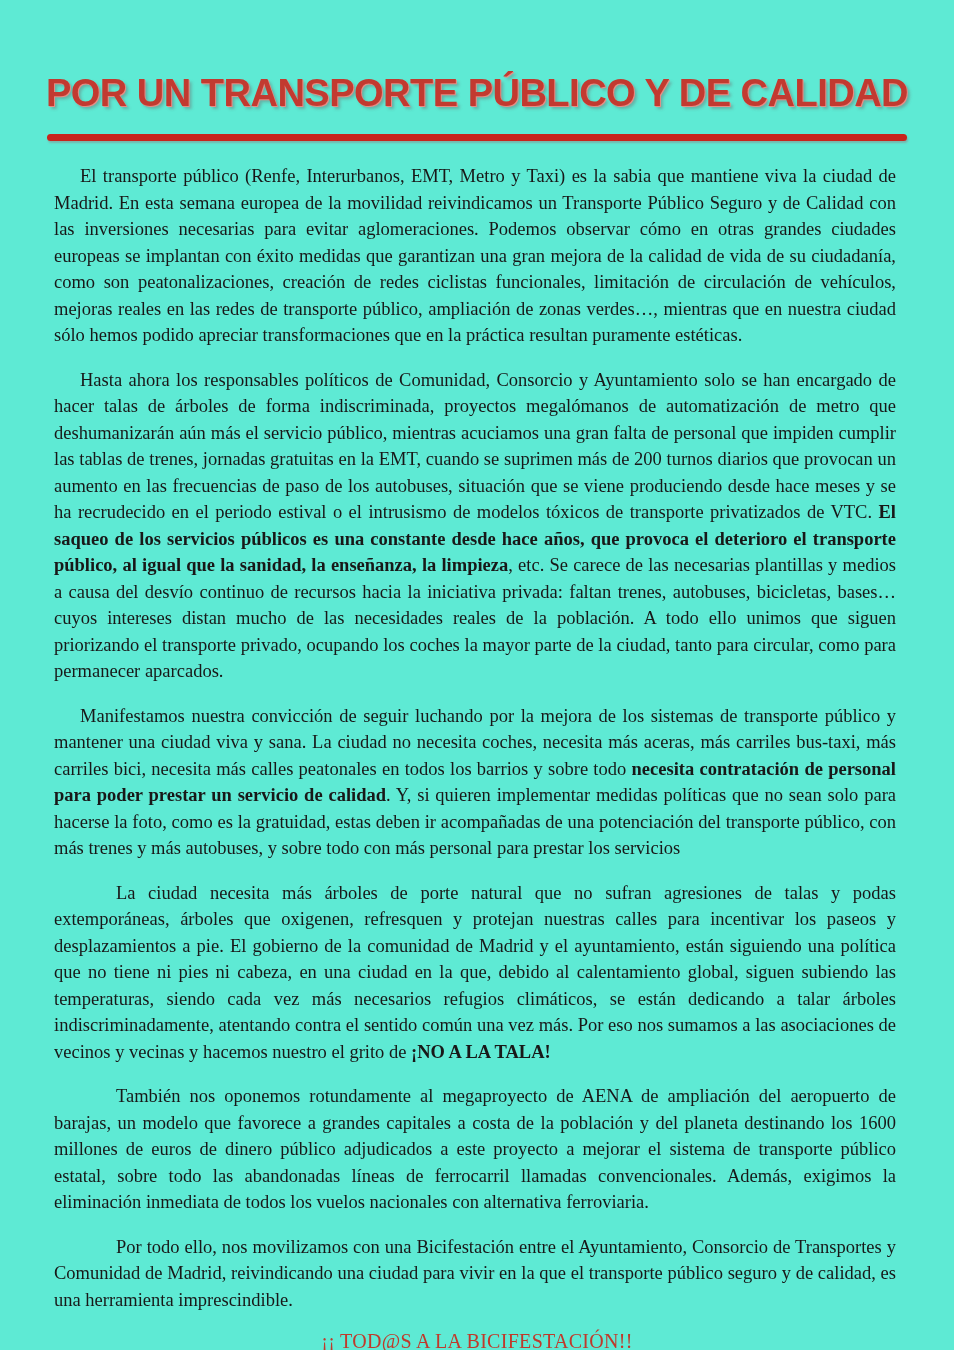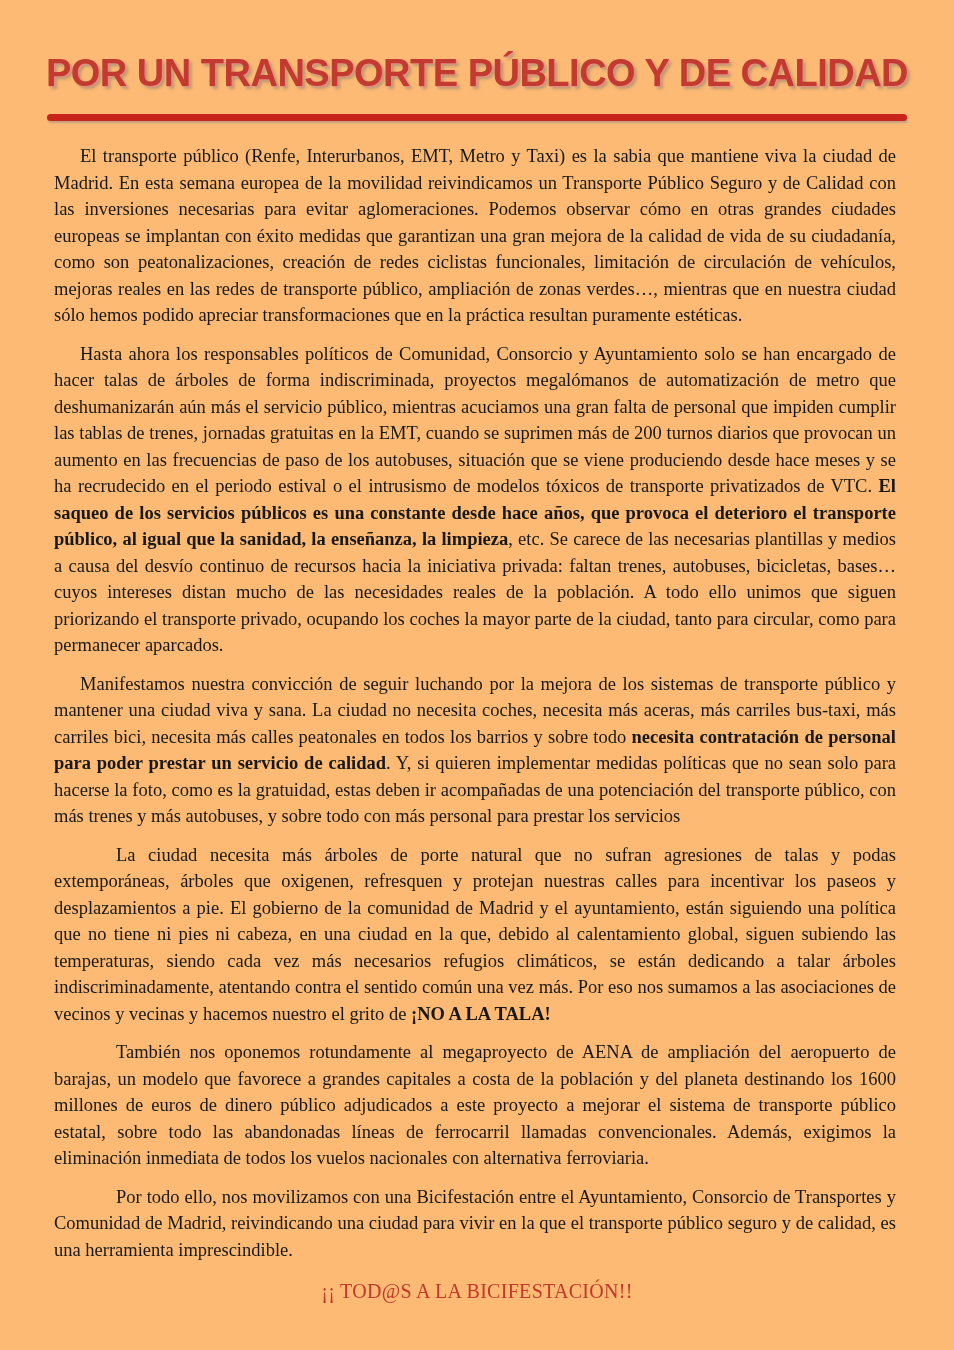--- a/index.html
+++ b/index.html
@@ -5,24 +5,24 @@
   html,body{margin:0;padding:0;}
   body{
     background:#e9e9e9;
     font-family:"Liberation Serif", serif;
   }
   .page{
     position:relative;
     width:954px;
     height:1350px;
     margin:0 auto;
-    background:#fdba74;
+    background:#5eead4;
     overflow:hidden;
     box-sizing:border-box;
-    padding-top:46px;
+    padding-top:66px;
   }
   .doc-title{
     text-align:center;
     font-family:"Liberation Sans", sans-serif;
     font-weight:700;
     font-size:38px;
     line-height:54px;
     letter-spacing:-0.5px;
     text-shadow:1px 1px 0 #e78d84, 3px 3px 3px rgba(110,110,110,.45);
     margin:0 40px;
@@ -33,21 +33,21 @@
     border-radius:4px;
     box-shadow:1px 2px 2px rgba(140,140,140,.55);
   }
   .body-text{
     margin:22px 58px 0 54px;
     font-size:18.5px;
     line-height:26.5px;
     color:#181818;
     text-align:justify;
   }
-  .body-text p{margin:0 0 12px 0;}
+  .body-text p{margin:18px 0 12px 0;}
   p.indent-small{text-indent:26px;}
   p.indent-large{text-indent:62px;}
   .bold{font-weight:700;}
   .footer-call{
     text-align:center;
     font-size:20px;
     line-height:32px;
     margin-top:8px;
     letter-spacing:.3px;
   }

